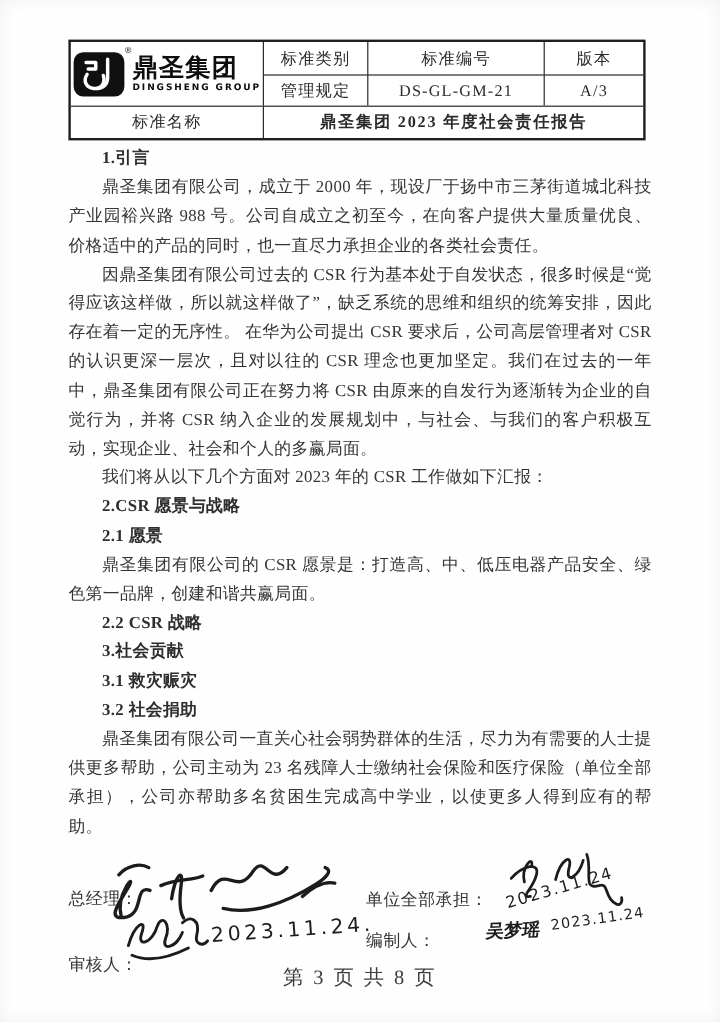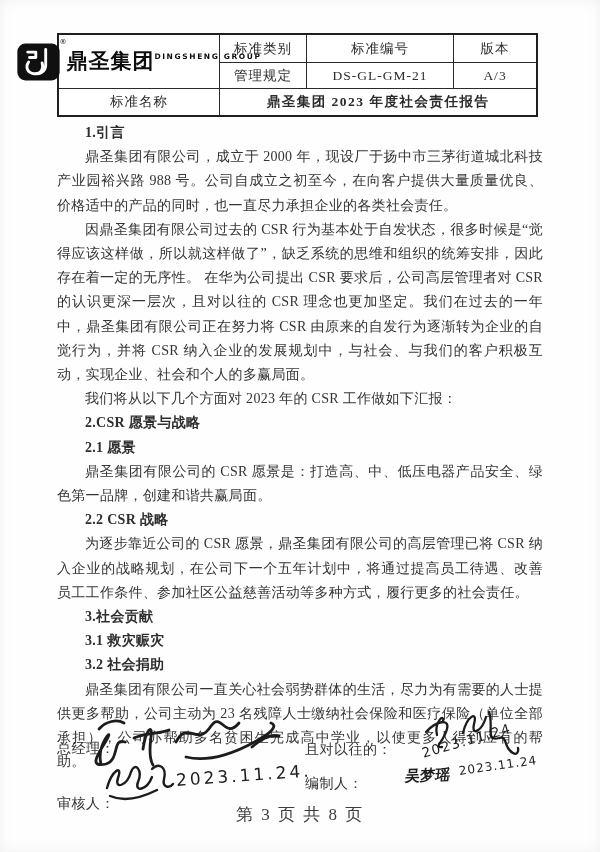--- a/index.html
+++ b/index.html
@@ -32,21 +32,21 @@
   .no-left{border-left:none;}
   .no-top{border-top:none;}
   .logo-cell{grid-row:1/3;grid-column:1;gap:5px;}
   .name-label-cell{grid-row:3;grid-column:1;text-align:right;}
   .name-value-cell{grid-row:3;grid-column:2/5;font-weight:600;letter-spacing:1.5px;}
   .num-val{letter-spacing:1px;}
 
   .logo-icon-wrap{position:relative;width:45px;height:40px;flex:0 0 auto;}
   .logo-reg{position:absolute;top:-4px;right:-6px;font-size:7px;color:#111;
     font-family:"DejaVu Sans",sans-serif;}
-  .logo-text{display:flex;flex-direction:row;align-items:flex-start;line-height:1;}
+  .logo-text{display:flex;flex-direction:column;align-items:flex-start;line-height:1;}
   .logo-cn{
     font-family:"DejaVu Sans","Liberation Sans",sans-serif;
     font-weight:900;font-size:21px;color:#0d0d0d;letter-spacing:1px;
   }
   .logo-en{
     font-family:"DejaVu Sans","Liberation Sans",sans-serif;
     font-weight:700;font-size:7.5px;color:#0d0d0d;letter-spacing:1.6px;margin-top:2px;
   }
 
   
@@ -122,29 +122,28 @@
 
   <div class="doc-body">
     <div class="heading">1.引言</div>
     <div class="para">鼎圣集团有限公司，成立于 2000 年，现设厂于扬中市三茅街道城北科技产业园裕兴路 988 号。公司自成立之初至今，在向客户提供大量质量优良、 价格适中的产品的同时，也一直尽力承担企业的各类社会责任。</div>
     <div class="para">因鼎圣集团有限公司过去的 CSR 行为基本处于自发状态，很多时候是“觉得应该这样做，所以就这样做了”，缺乏系统的思维和组织的统筹安排，因此存在着一定的无序性。 在华为公司提出 CSR 要求后，公司高层管理者对 CSR 的认识更深一层次，且对以往的 CSR 理念也更加坚定。我们在过去的一年中，鼎圣集团有限公司正在努力将 CSR 由原来的自发行为逐渐转为企业的自觉行为，并将 CSR 纳入企业的发展规划中，与社会、与我们的客户积极互动，实现企业、社会和个人的多赢局面。</div>
     <div class="para">我们将从以下几个方面对 2023 年的 CSR 工作做如下汇报：</div>
     <div class="heading">2.CSR 愿景与战略</div>
     <div class="heading">2.1 愿景</div>
     <div class="para">鼎圣集团有限公司的 CSR 愿景是：打造高、中、低压电器产品安全、绿色第一品牌，创建和谐共赢局面。</div>
     <div class="heading">2.2 CSR 战略</div>
-    <div class="para">为逐步靠近公司的 CSR 愿景，鼎圣集团有限公司的高层管理已将 CSR 纳入企业的战略规划，在公司下一个五年计划中，将通过提高员工待遇、改善员工工作条件、参加社区公益慈善活动等多种方式，履行更多的社会责任。</div>
     <div class="heading">3.社会贡献</div>
     <div class="heading">3.1 救灾赈灾</div>
     <div class="heading">3.2 社会捐助</div>
     <div class="para">鼎圣集团有限公司一直关心社会弱势群体的生活，尽力为有需要的人士提供更多帮助，公司主动为 23 名残障人士缴纳社会保险和医疗保险（单位全部承担），公司亦帮助多名贫困生完成高中学业，以使更多人得到应有的帮助。</div>
   </div>
 
   <span class="sig-label" style="left:57px;top:740px;">总经理：</span>
-  <span class="sig-label" style="left:305px;top:741px;">且对以往的：</span>
+  <span class="sig-label" style="left:305px;top:741px;">单位全部承担：</span>
   <span class="sig-label" style="left:57px;top:795px;">审核人：</span>
   <span class="sig-label" style="left:305px;top:775px;">编制人：</span>
 
   <span class="hand hw-reviewer-date">2023.11.24.</span>
   <span class="hand hw-center-date">2023.11.24</span>
   <span class="hand hw-editor-name">吴梦瑶</span>
   <span class="hand hw-editor-date">2023.11.24</span>
 
   <svg class="sig-svg" viewBox="0 0 600 852">
     <g stroke="#1c1c1c" fill="none" stroke-linecap="round" stroke-linejoin="round">

